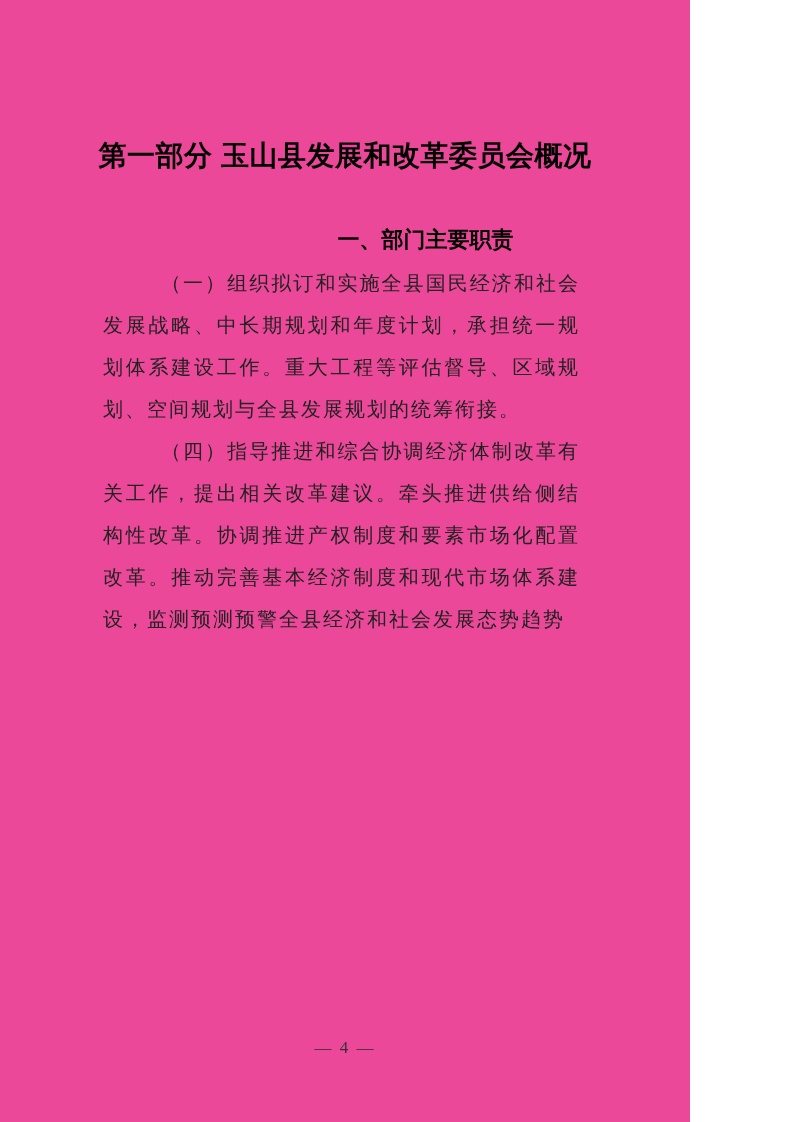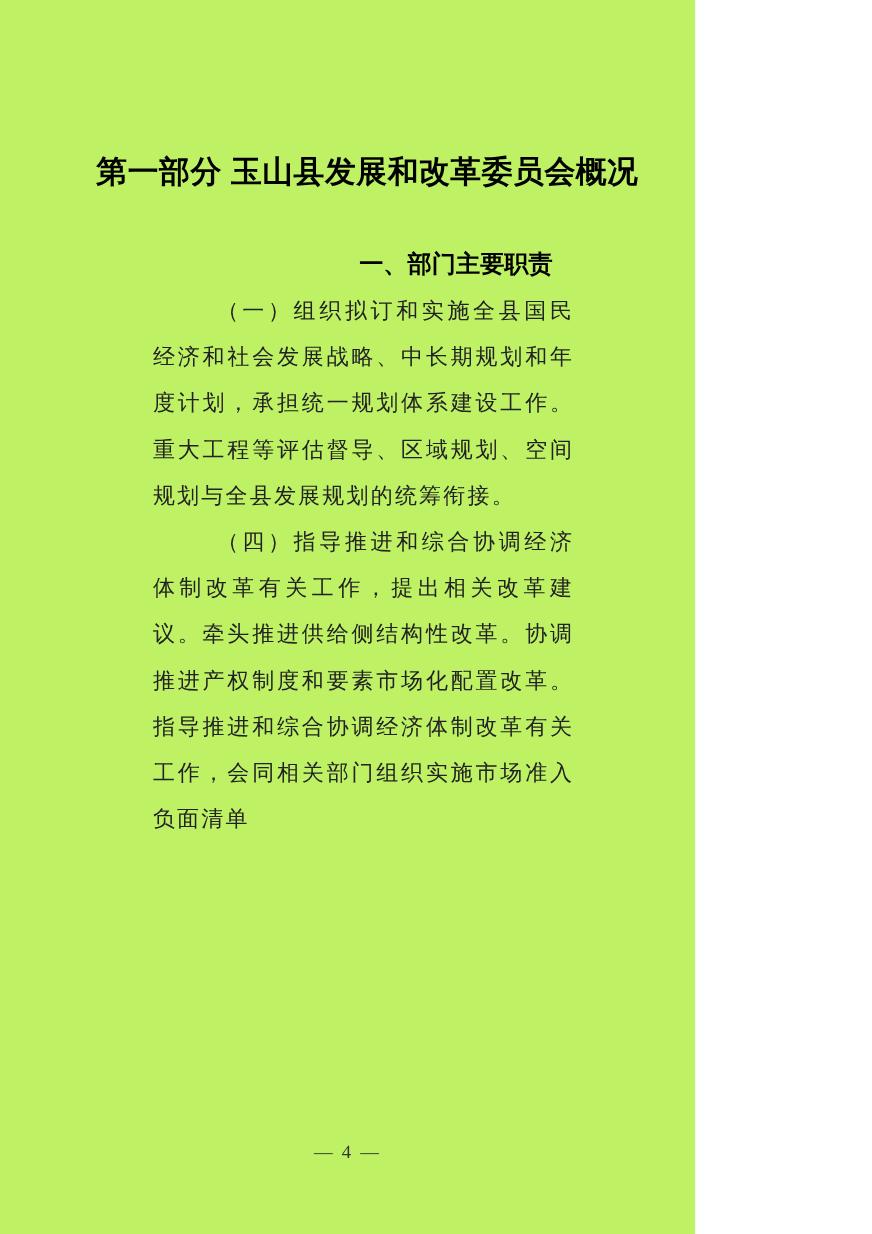--- a/index.html
+++ b/index.html
@@ -2,28 +2,27 @@
 <html><head>
 <meta charset="utf-8">
 <style>
   html, body {
     margin: 0;
     padding: 0;
     background: #ffffff;
   }
   .page {
     position: relative;
-    width: 632px;
+    width: 690px;
     height: 1122px;
-    background: #bef264;
+    background: #ec4899;
     overflow: hidden;
     font-family: "Liberation Serif", "DejaVu Serif", serif;
     color: #1c1c1c;
     box-sizing: border-box;
-    padding-left: 36px;
   }
   .doc-title {
     margin: 136px 0 0 0;
     padding: 0;
     text-align: center;
     font-family: "Liberation Sans", "DejaVu Sans", sans-serif;
     font-weight: 700;
     font-size: 28px;
     line-height: 40px;
     color: #000000;
@@ -71,20 +70,20 @@
 <body>
 
 <div class="page">
 
   <h1 class="doc-title">第一部分 玉山县发展和改革委员会概况</h1>
 
   <h2 class="section-heading">一、部门主要职责</h2>
 
   <div class="content">
     <p>（一）组织拟订和实施全县国民经济和社会发展战略、中长期规划和年度计划，承担统一规划体系建设工作。重大工程等评估督导、区域规划、空间规划与全县发展规划的统筹衔接。</p>
-    <p>（四）指导推进和综合协调经济体制改革有关工作，提出相关改革建议。牵头推进供给侧结构性改革。协调推进产权制度和要素市场化配置改革。指导推进和综合协调经济体制改革有关工作，会同相关部门组织实施市场准入负面清单</p>
+    <p>（四）指导推进和综合协调经济体制改革有关工作，提出相关改革建议。牵头推进供给侧结构性改革。协调推进产权制度和要素市场化配置改革。推动完善基本经济制度和现代市场体系建设，监测预测预警全县经济和社会发展态势趋势</p>
   </div>
 
   <div class="footer">
     <span class="page-number">— 4 —</span>
   </div>
 
 </div>
 
 </body></html>

